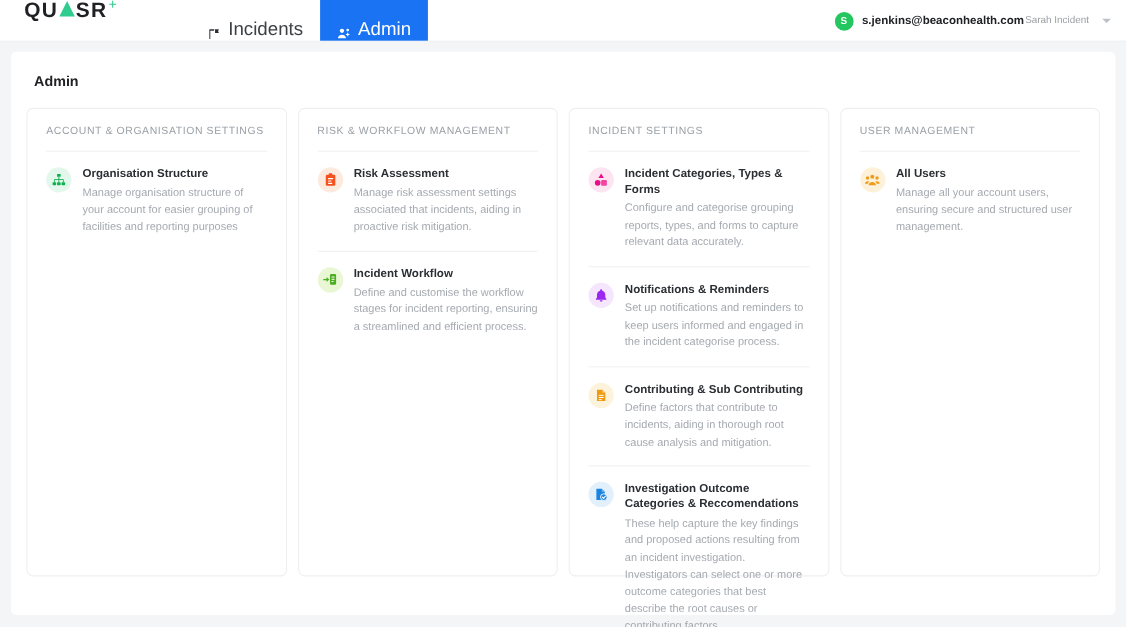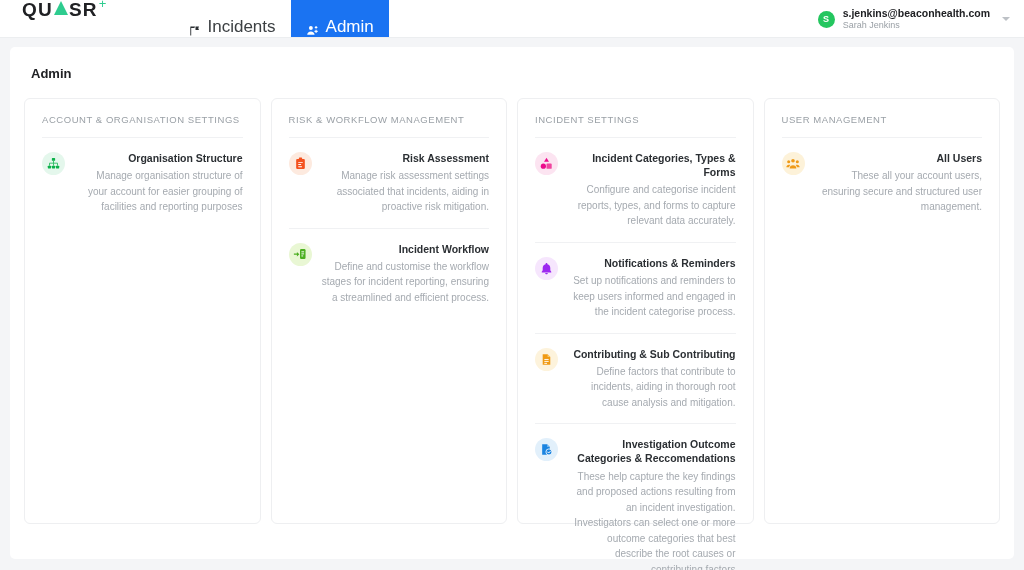--- a/index.html
+++ b/index.html
@@ -100,21 +100,21 @@
     border-radius: 50%;
     background: #24c65f;
     color: #ffffff;
     font-size: 9px;
     font-weight: 600;
     display: flex;
     align-items: center;
     justify-content: center;
     line-height: 1;
   }
-  .user-lines { display: flex; flex-direction: column; gap: 1px; }
+  .user-lines { display: flex; flex-direction: row; gap: 1px; }
   .user-email { font-size: 10.5px; font-weight: 700; color: #202124; line-height: 1.15; }
   .user-name  { font-size: 9px; color: #9aa0a6; line-height: 1.15; }
   .caret {
     width: 0; height: 0;
     border-left: 4px solid transparent;
     border-right: 4px solid transparent;
     border-top: 4px solid #bdc1c6;
     margin-left: 4px;
   }
 
@@ -159,21 +159,20 @@
     padding-bottom: 12px;
     border-bottom: 1px solid #f0f1f3;
   }
 
   .entry {
     display: flex;
     gap: 10px;
     padding: 13px 0 13px 0;
     border-bottom: 1px solid #f0f1f3;
     cursor: pointer;
-    text-align: right;
   }
   .entry:last-child { border-bottom: none; }
   .card .entry:first-of-type { padding-top: 14px; }
 
   .entry-icon {
     flex: 0 0 auto;
     width: 23px; height: 23px;
     border-radius: 50%;
     display: flex;
     align-items: center;
@@ -234,21 +233,21 @@
       </span>
       <span>Admin</span>
     </div>
 
   </div>
 
   <div class="userbox">
     <div class="avatar">S</div>
     <div class="user-lines">
       <div class="user-email">s.jenkins@beaconhealth.com</div>
-      <div class="user-name">Sarah Jenkins</div>
+      <div class="user-name">Sarah Incident</div>
     </div>
     <div class="caret"></div>
   </div>
 
 </div>
 
 <div class="page">
 
   <div class="page-title">Admin</div>
 
@@ -320,21 +319,21 @@
       <div class="entry">
         <div class="entry-icon" style="background:#fce4f1">
           <svg width="13" height="13" viewBox="0 0 24 24">
             <path d="M12 1.5l4.6 7.4H7.4z" fill="#ec0b8c"></path>
             <circle cx="6.2" cy="17" r="4.8" fill="#ec0b8c"></circle>
             <rect x="12" y="12.2" width="9.6" height="9.6" rx="1.6" fill="#f0459f"></rect>
           </svg>
         </div>
         <div class="entry-body">
           <div class="entry-label">Incident Categories, Types &amp; Forms</div>
-          <div class="entry-desc">Configure and categorise incident reports, types, and forms to capture relevant data accurately.</div>
+          <div class="entry-desc">Configure and categorise grouping reports, types, and forms to capture relevant data accurately.</div>
         </div>
       </div>
 
       <div class="entry">
         <div class="entry-icon" style="background:#f6e6fd">
           <svg width="13" height="13" viewBox="0 0 24 24" fill="#9c27f0">
             <path d="M12 1.8c-.9 0-1.7.8-1.7 1.7v.8C7 5.1 5 7.8 5 11v4.4L3.2 18v1.4h17.6V18L19 15.4V11c0-3.2-2-5.9-5.3-6.7v-.8c0-.9-.8-1.7-1.7-1.7z"></path>
             <path d="M9.6 20.4h4.8c0 1.3-1.1 2.3-2.4 2.3s-2.4-1-2.4-2.3z"></path>
           </svg>
         </div>
@@ -386,19 +385,19 @@
             <circle cx="12" cy="6.4" r="3.1"></circle>
             <circle cx="4.6" cy="8.2" r="2.6"></circle>
             <circle cx="19.4" cy="8.2" r="2.6"></circle>
             <path d="M6.3 19.5c0-3.2 2.5-5.2 5.7-5.2s5.7 2 5.7 5.2z"></path>
             <path d="M0.6 17.4c0-2.6 1.9-4.2 4.3-4.2 1 0 1.9.3 2.6.7-1.3 1-2 2.2-2.2 3.5z"></path>
             <path d="M23.4 17.4h-4.7c-.2-1.3-.9-2.5-2.2-3.5.7-.4 1.6-.7 2.6-.7 2.4 0 4.3 1.6 4.3 4.2z"></path>
           </svg>
         </div>
         <div class="entry-body">
           <div class="entry-label">All Users</div>
-          <div class="entry-desc">These all your account users, ensuring secure and structured user management.</div>
+          <div class="entry-desc">Manage all your account users, ensuring secure and structured user management.</div>
         </div>
       </div>
     </div>
 
   </div>
 </div>
 
 </body></html>

